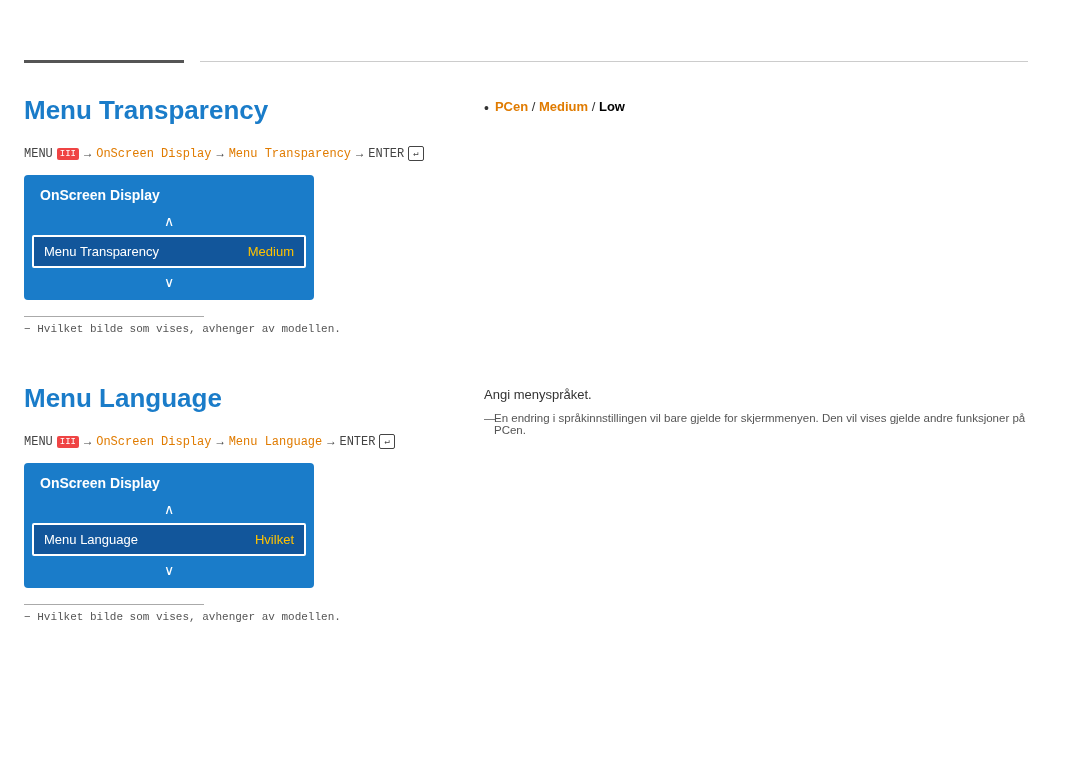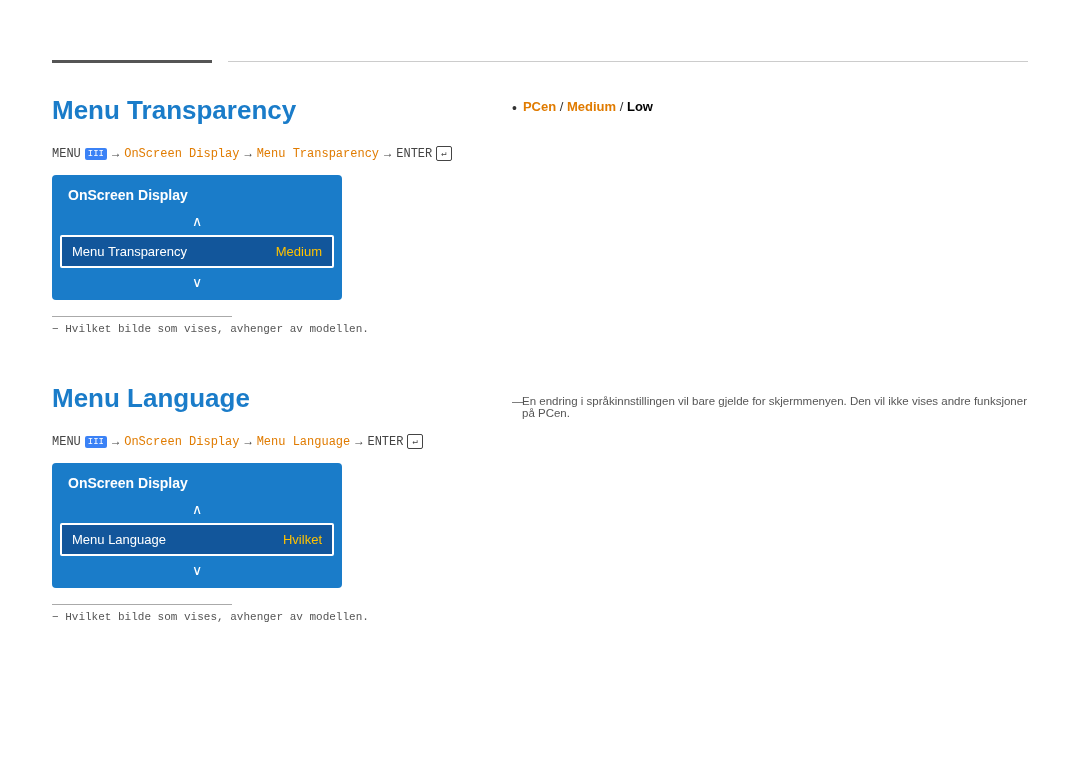--- a/index.html
+++ b/index.html
@@ -7,21 +7,21 @@
       background: #ffffff;
       font-family: 'Arial', sans-serif;
       color: #333;
       width: 1080px;
       min-height: 763px;
       position: relative;
       overflow-x: hidden;
     }
 
     .page-container {
-      padding: 60px 52px 40px 52px;
+      padding: 60px 52px 40px 24px;
     }
 
     
     .top-lines {
       display: flex;
       align-items: center;
       margin-bottom: 32px;
       gap: 0;
     }
     .top-line-short {
@@ -77,21 +77,21 @@
     .nav-path .arrow {
       color: #444;
       margin: 0 3px;
     }
     .nav-path .nav-link {
       color: #e07b00;
       font-weight: 500;
     }
     .nav-path .menu-icon {
       display: inline-block;
-      background: #3b82f6;
+      background: #ef4444;
       color: #fff;
       font-size: 9px;
       padding: 1px 3px;
       border-radius: 2px;
       margin-left: 2px;
     }
     .nav-path .enter-icon {
       display: inline-block;
       border: 1px solid #444;
       color: #444;
@@ -273,17 +273,18 @@
           <span class="osd-row-value">Hvilket</span>
         </div>
         <div class="osd-chevron-down">∨</div>
       </div>
 
       <div class="section-divider"></div>
       <div class="section-note">− Hvilket bilde som vises, avhenger av modellen.</div>
     </div>
 
     <div class="section-right">
-      <div class="desc-note">En endring i språkinnstillingen vil bare gjelde for skjermmenyen. Den vil ikke vises andre funksjoner på PCen.</div>
+      <p class="desc-main">Angi menyspråket.</p>
+      <div class="desc-note">En endring i språkinnstillingen vil bare gjelde for skjermmenyen. Den vil vises gjelde andre funksjoner på PCen.</div>
     </div>
   </div>
 
 </div>
 
 </body></html>

